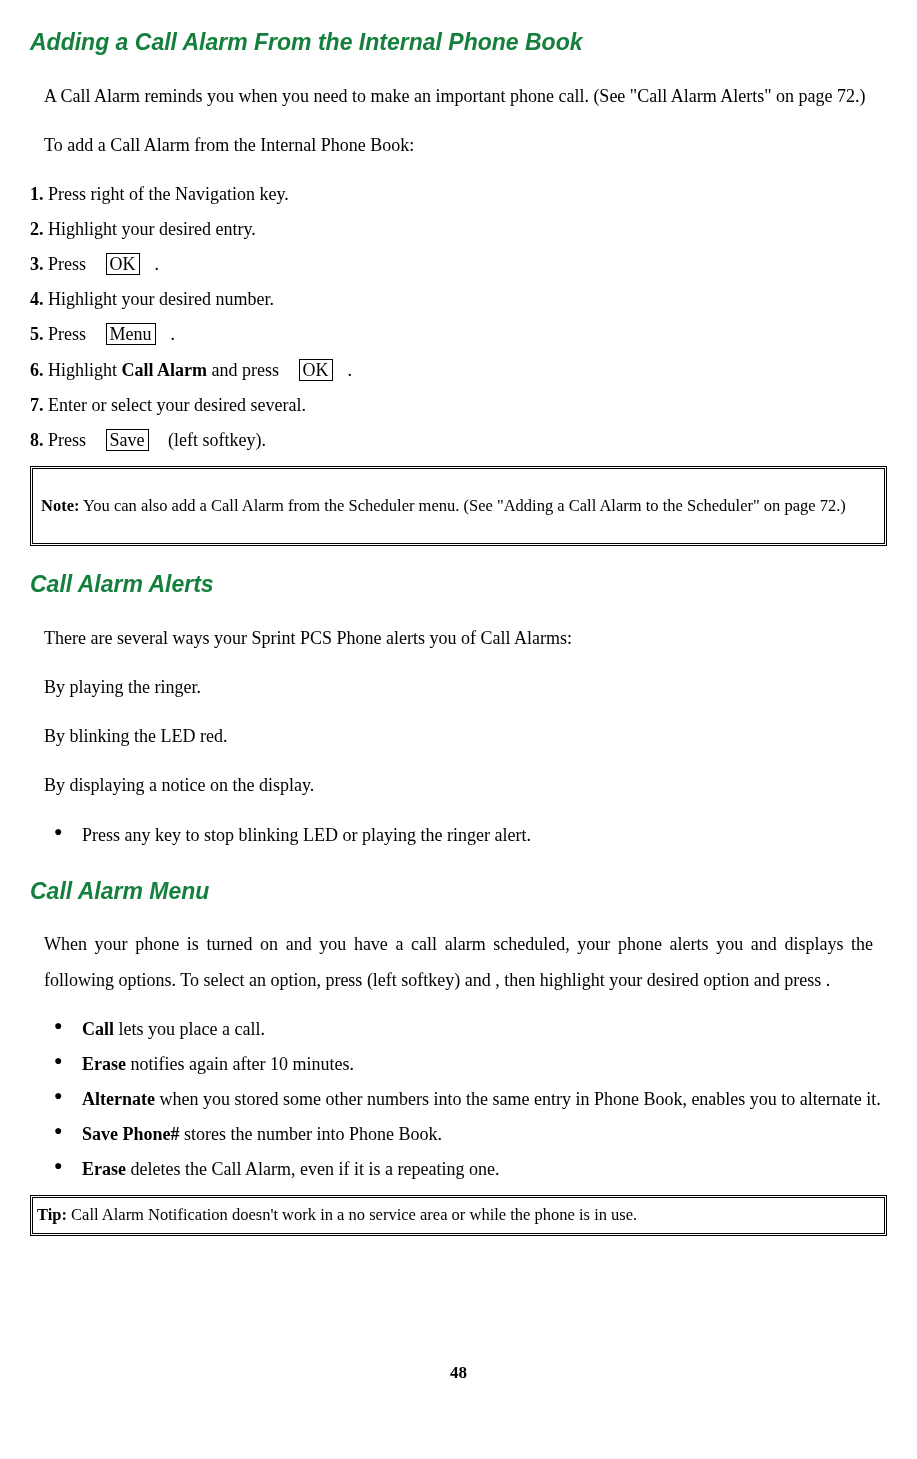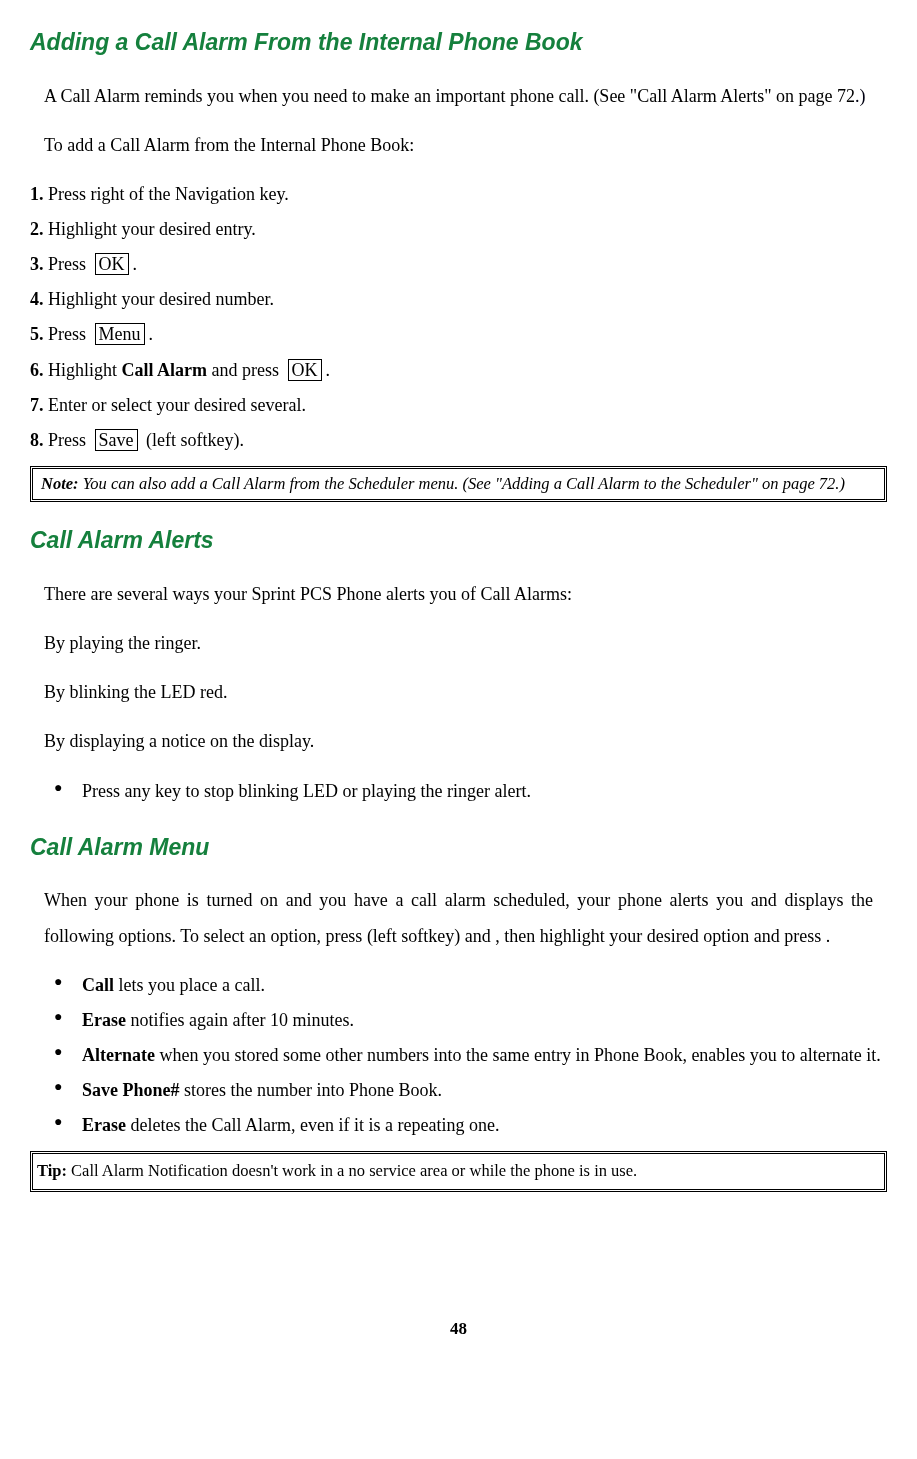--- a/index.html
+++ b/index.html
@@ -26,26 +26,25 @@
     .bold {
       font-weight: bold;
     }
     .boxed {
       border: 1px solid #000;
       padding: 0px 3px;
       display: inline;
     }
     .note-box {
       border: 3px double #000;
-      padding: 0 8px;
+      padding: 22px 8px;
       margin: 8px 0;
       font-size: 16.5px;
       line-height: 1.85;
       text-align: justify;
-      font-style: italic;
     }
     .tip-box {
       border: 3px double #000;
       padding: 4px 4px;
       margin: 8px 0;
       font-size: 16.5px;
       line-height: 1.6;
     }
     .step {
       margin: 0;
@@ -65,21 +64,21 @@
       font-size: 14px;
       top: 0;
     }
     .page-num {
       text-align: center;
       font-weight: bold;
       margin-top: 120px;
       font-size: 17px;
     }
     .fill-parent .boxed {
-      margin: 0 4px;
+      margin: 0 15px;
     }
     .para {
       margin: 14px;
       text-align: justify;
     }
     .link-text {
       color: #001;
     }
   </style>
 </head>

